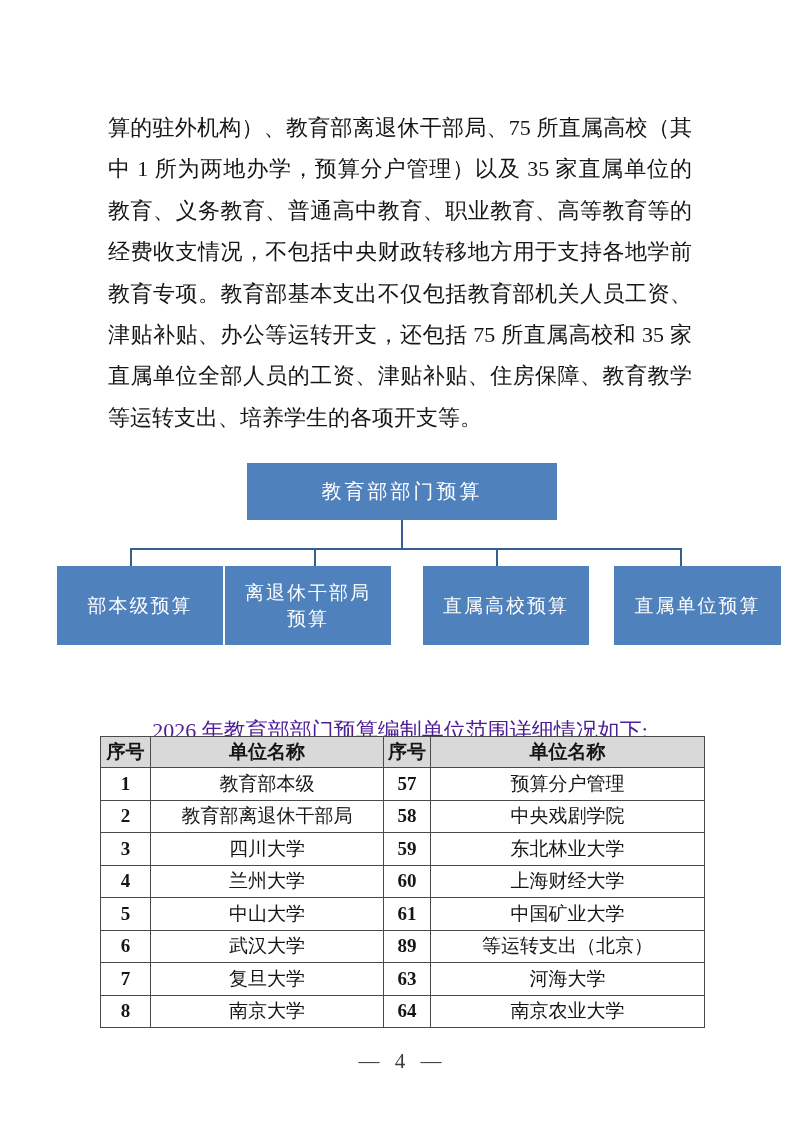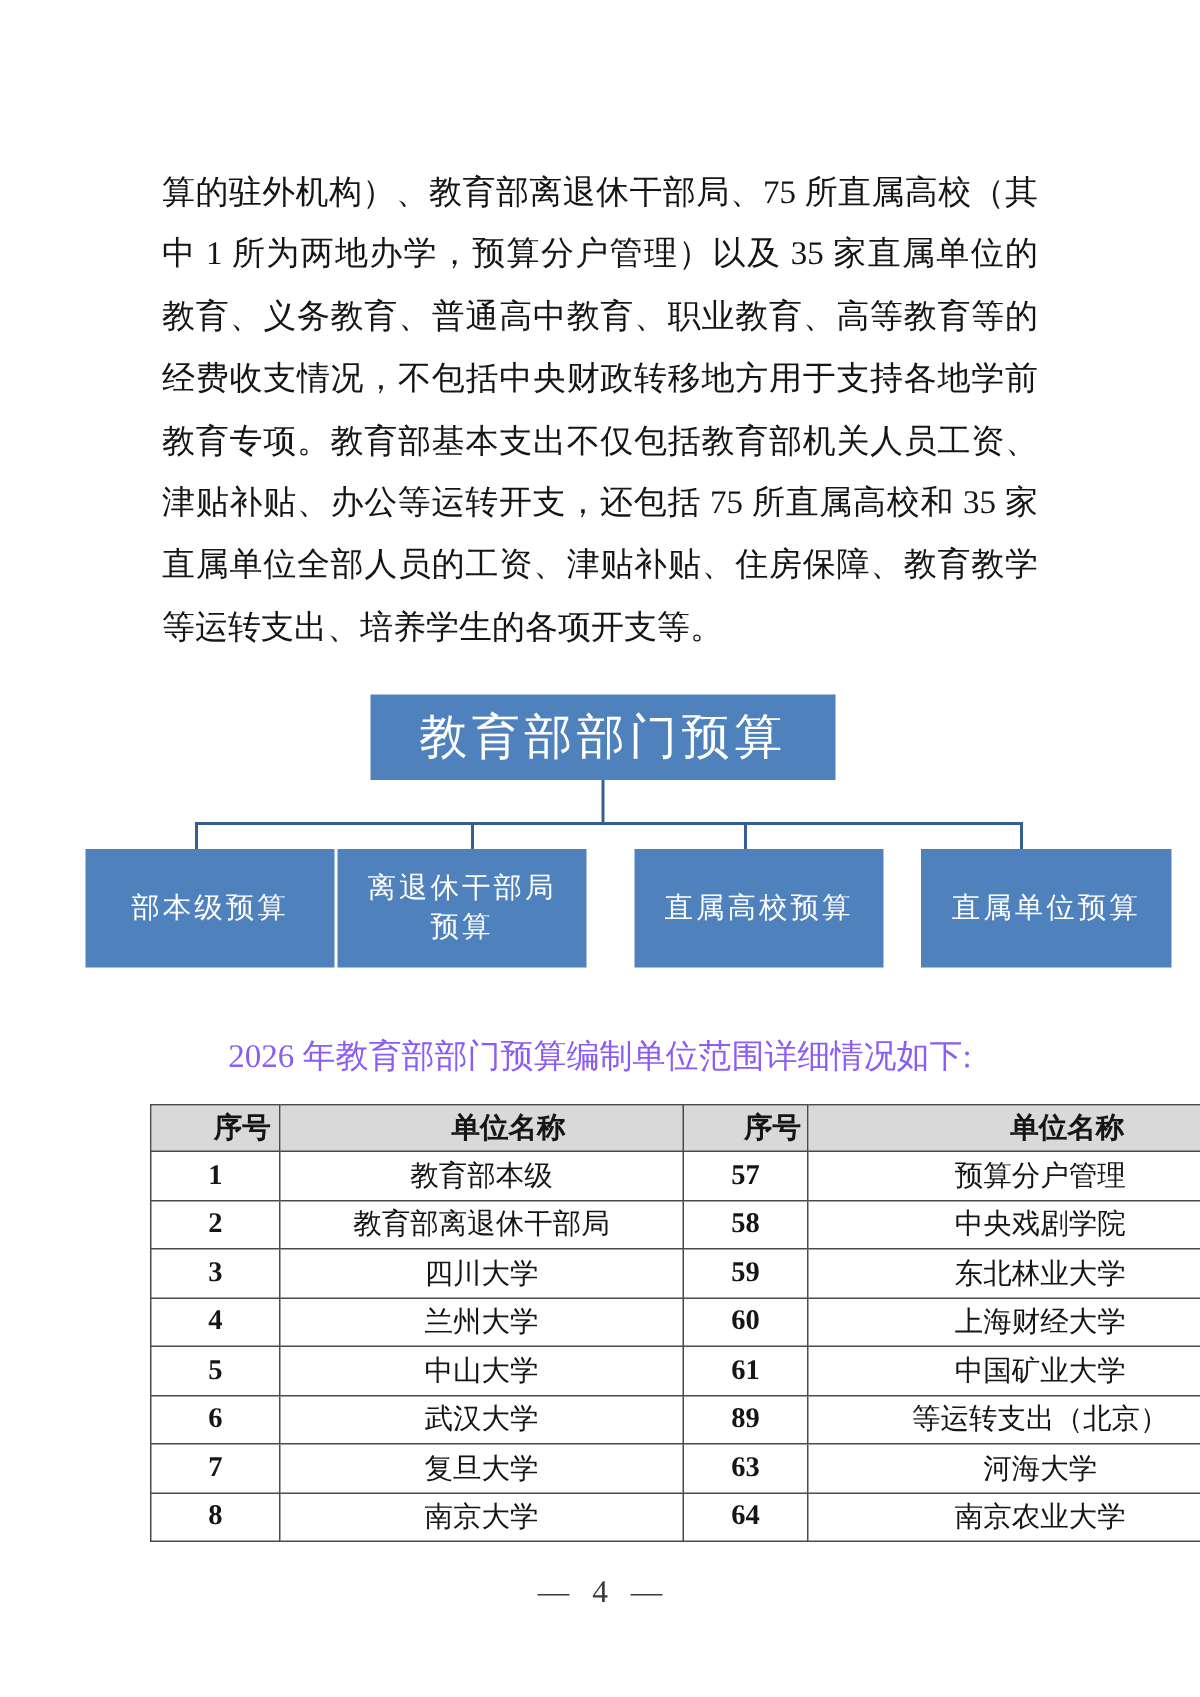--- a/index.html
+++ b/index.html
@@ -16,44 +16,44 @@
   .pline.last { text-align-last:left; }
 
   
   .org-chart { position:absolute; top:463px; left:0; width:800px; height:182px; }
   .org-box {
     position:absolute; background:#4F81BD; color:#ffffff;
     display:flex; align-items:center; justify-content:center;
     text-align:center; font-family:"Liberation Sans","DejaVu Sans",sans-serif;
   }
   .org-root { left:247px; top:0; width:310px; height:57px;
-              font-size:32px; letter-spacing:3px; }
+              font-size:20px; letter-spacing:3px; }
   .org-child { top:103px; width:148px; height:79px;
                font-size:19px; letter-spacing:2px; line-height:26px;
                padding:0 9px; box-sizing:content-box; }
   .org-child .inner { width:130px; }
   .c1 { left:57px; }  .c2 { left:225px; }  .c3 { left:423px; }  .c4 { left:614px; width:149px; }
   .conn { position:absolute; background:#365F91; }
   .v-root { left:401px; top:57px; width:2px; height:28px; }
   .h-main { left:130px; top:85px; width:552px; height:2px; }
   .stub   { top:85px; width:2px; height:19px; }
   .s1 { left:130px; } .s2 { left:314px; } .s3 { left:496px; } .s4 { left:680px; }
 
   
-  .caption { position:absolute; top:689px; left:0; width:800px;
-             text-align:center; font-size:22px; color:#8b5cf6; }
+  .caption { position:absolute; top:716px; left:0; width:800px;
+             text-align:center; font-size:22px; color:#4c1d95; }
 
   
   table.units { position:absolute; top:736px; left:100px; width:600px;
                 border-collapse:collapse; table-layout:fixed; }
   table.units th, table.units td {
     border:1px solid #4a4a4a; text-align:center; vertical-align:middle;
     padding:0; font-size:19px; overflow:hidden;
   }
-  table.units th { background:#D9D9D9; font-weight:bold; height:30px;padding-left:36px; }
+  table.units th { background:#D9D9D9; font-weight:bold; height:30px; }
   table.units td { height:31.5px; }
   td.num { font-weight:bold; }
   .w-seq1 { width:49px; } .w-name1 { width:232px; }
   .w-seq2 { width:46px; } .w-name2 { width:273px; }
 
   
   .pagenum { position:absolute; top:1049px; left:0; width:800px;
              text-align:center; font-size:21px; color:#3a3a3a;
              word-spacing:10px; }
 </style>

